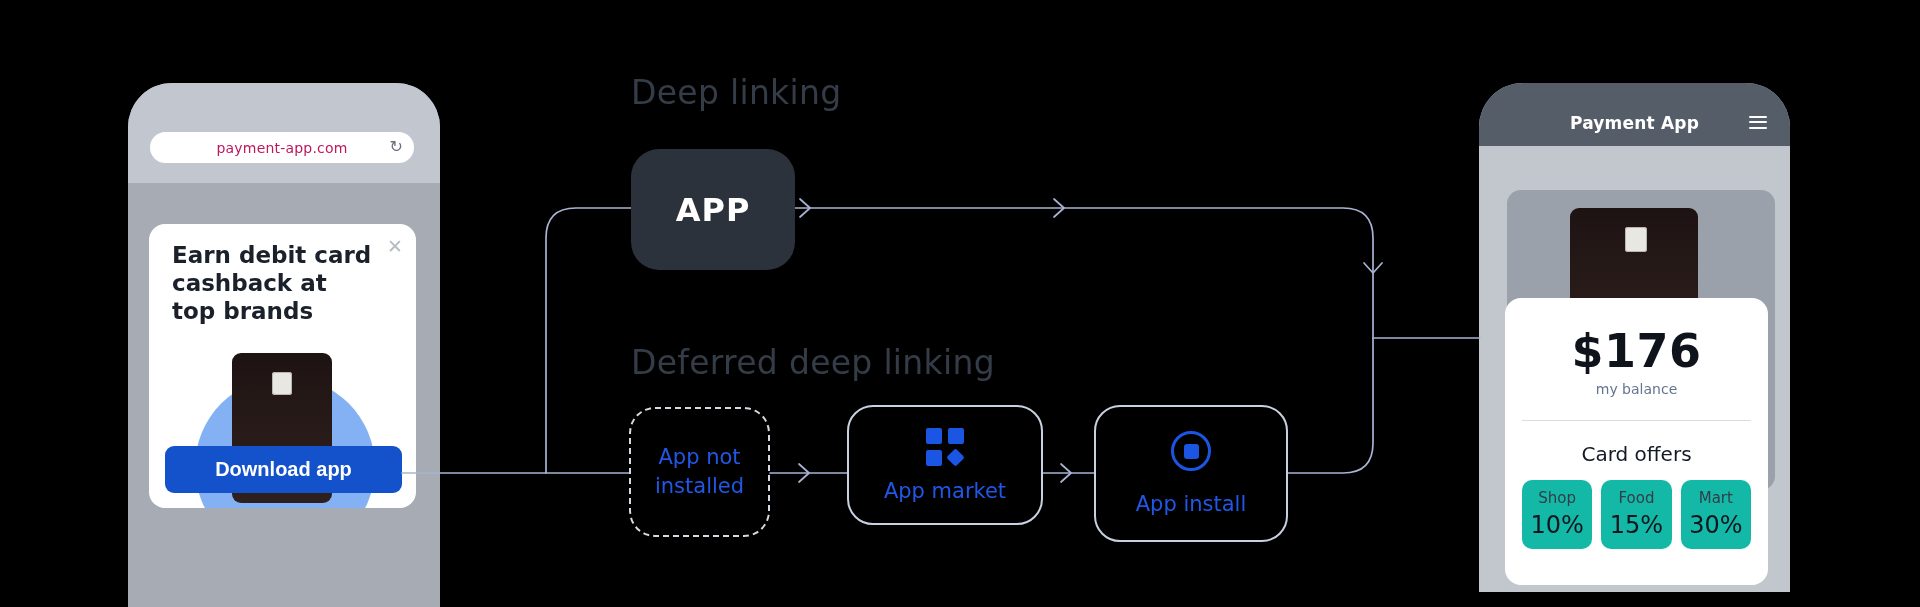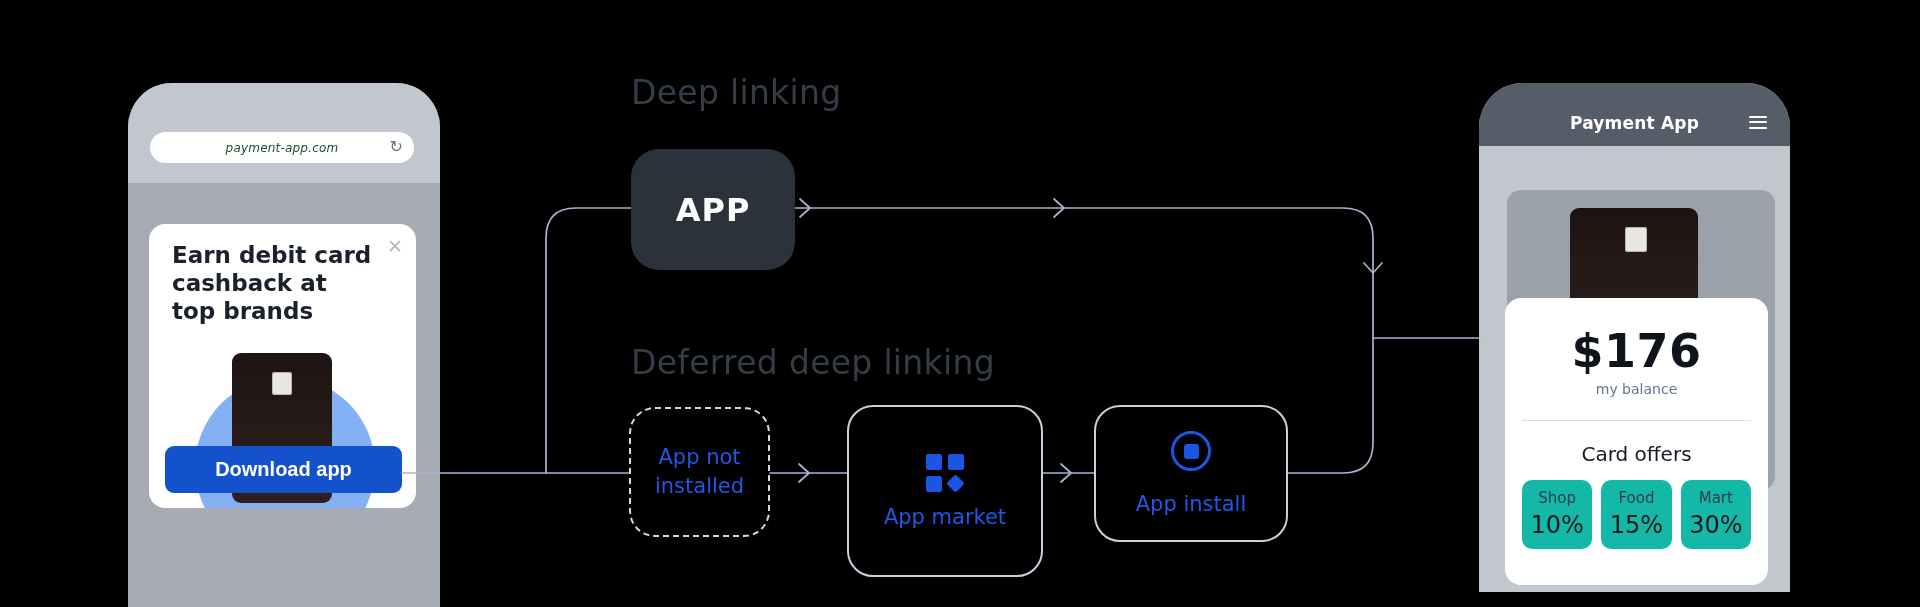--- a/index.html
+++ b/index.html
@@ -6,21 +6,21 @@
   html,body { background:#000; }
   body { font-family:"DejaVu Sans","Liberation Sans",sans-serif; }
   #stage { position:relative; width:1920px; height:607px; background:#000; overflow:hidden; }
 
   
   .phone-left { position:absolute; left:128px; top:83px; width:312px; height:524px;
     background:#a6abb4; border-radius:44px 44px 0 0; overflow:hidden; z-index:1; }
   .pl-header { position:absolute; left:0; top:0; width:100%; height:100px; background:#c2c7cf; }
   .url-bar { position:absolute; left:22px; top:49px; width:264px; height:31px; background:#fff;
     border-radius:16px; display:flex; align-items:center; justify-content:center; }
-  .url-text { font-size:12px; color:#14532d; letter-spacing:.2px;font-style:italic; }
+  .url-text { font-size:14px; color:#be185d; letter-spacing:.2px; }
   .refresh { position:absolute; right:11px; top:5px; font-size:16px; color:#6b717b; }
   .promo-card { position:absolute; left:21px; top:141px; width:267px; height:284px; background:#fff;
     border-radius:16px; overflow:hidden; }
   .promo-title { position:absolute; left:23px; top:17px; font-size:23px; line-height:28px;
     font-weight:bold; color:#1b212b; }
   .close-x { position:absolute; right:13px; top:11px; font-size:19px; color:#b6bcc4; cursor:default; }
   .promo-circle { position:absolute; left:46px; top:153px; width:180px; height:180px;
     border-radius:50%; background:#84b1f3; }
   .bank-card { position:absolute; border-radius:9px;
     background:linear-gradient(180deg,#1d1312 0%,#241817 30%,#2e201e 100%); }
@@ -40,21 +40,21 @@
   .diag-title { font-size:33px; font-weight:500; color:#343c47; letter-spacing:.3px; }
   .t-deep { left:631px; top:73px; }
   .t-deferred { left:631px; top:343px; }
   .box-app { left:631px; top:149px; width:164px; height:121px; background:#2b323b;
     border-radius:28px; display:flex; align-items:center; justify-content:center; }
   .box-app span { color:#fff; font-weight:800; font-size:32px; letter-spacing:1px; }
   .node { border-radius:26px; display:flex; flex-direction:column; align-items:center;
     justify-content:center; color:#2157e6; font-size:21px; font-weight:500; }
   .box-dashed { left:629px; top:407px; width:141px; height:130px;
     border:2px dashed #d6dae2; line-height:29px; text-align:center; }
-  .box-market { left:847px; top:405px; width:196px; height:172px; border:2px solid #c8d1e0; gap:13px; }
+  .box-market { left:847px; top:405px; width:196px; height:120px; border:2px solid #c8d1e0; gap:13px; }
   .box-install { left:1094px; top:405px; width:194px; height:137px; border:2px solid #c8d1e0; gap:21px; }
   .mkt-icon { position:relative; width:38px; height:38px; }
   .mkt-icon i { position:absolute; background:#1b55e4; }
   .mkt-sq { width:16px; height:16px; border-radius:2px; }
   .sq-tl { left:0; top:0; } .sq-tr { left:22px; top:0; } .sq-bl { left:0; top:22px; }
   .mkt-diamond { left:23px; top:23px; width:13px; height:13px; transform:rotate(45deg); border-radius:2px; }
   .inst-icon { width:40px; height:40px; border:3px solid #1b55e4; border-radius:50%;
     display:flex; align-items:center; justify-content:center; }
   .inst-icon i { width:15px; height:15px; background:#1b55e4; border-radius:3px; display:block; }
 

